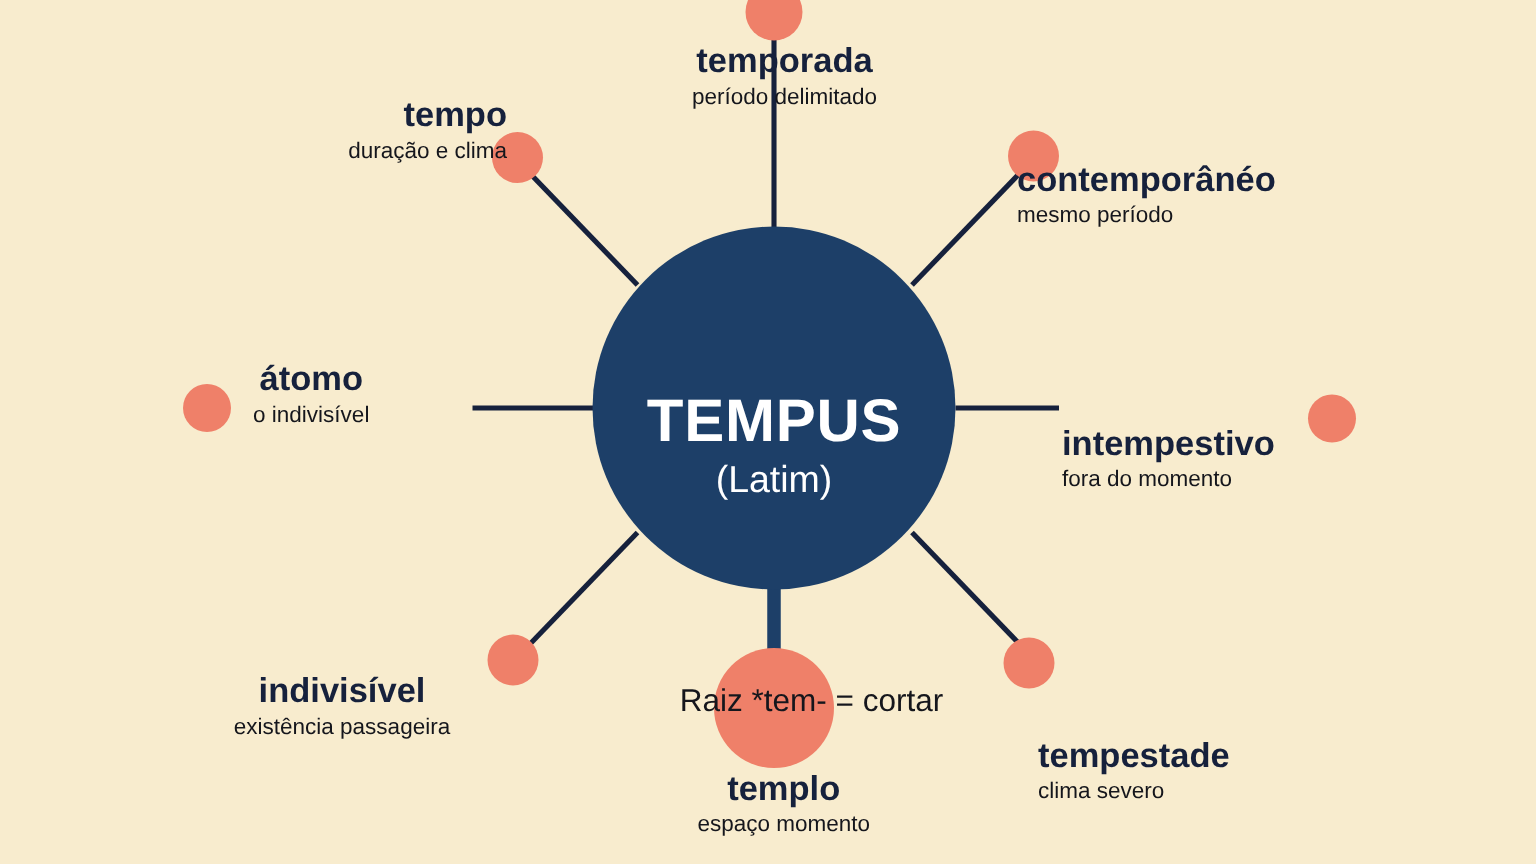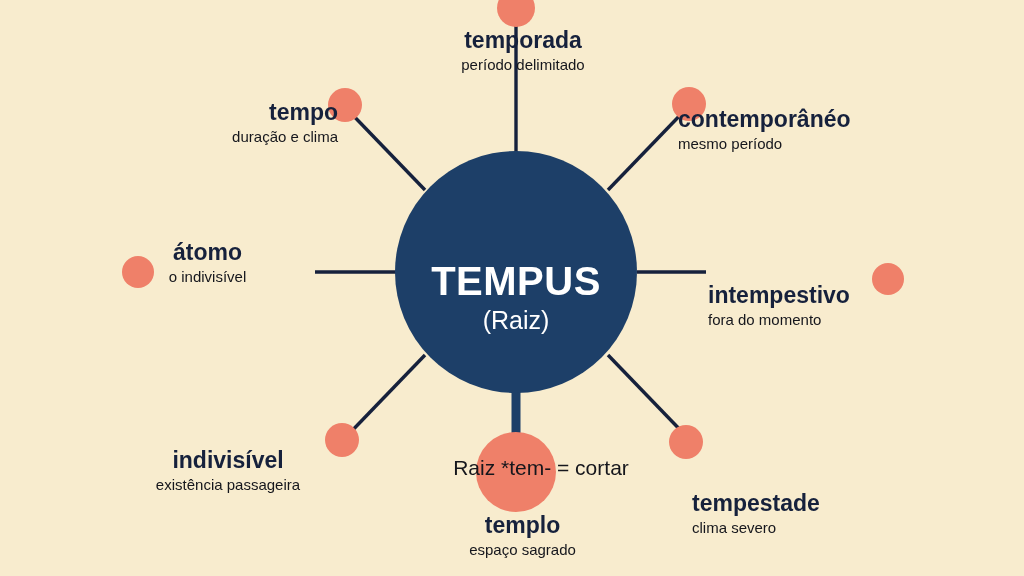--- a/index.html
+++ b/index.html
@@ -60,21 +60,21 @@
   }
   .node-gloss {
     font-size: 15px;
     font-weight: 400;
     color: #15161c;
     line-height: 1.3;
     white-space: nowrap;
   }
   .al-c { text-align: center; }
   .al-l { text-align: left; margin-top: 43px; }
-  .al-r { text-align: right; margin-top: 36px; }
+  .al-r { text-align: right; }
 
   
   #node-temporada      { left: 378px; top: 26px;  width: 290px; }
   #node-tempo          { left: 88px;  top: 62px;  width: 250px; }
   #node-contemporaneo  { left: 678px; top: 62px;  width: 300px; }
   #node-atomo          { left: 100px; top: 238px; width: 215px; }
   #node-intempestivo   { left: 708px; top: 238px; width: 260px; }
   #node-temporario     { left: 78px;  top: 446px; width: 300px; }
   #node-tempestade     { left: 692px; top: 446px; width: 280px; }
   #node-templo         { left: 380px; top: 511px; width: 285px; }
@@ -114,21 +114,21 @@
     <circle cx="345" cy="105" r="17" fill="#ef8069"></circle>
     <circle cx="689" cy="104" r="17" fill="#ef8069"></circle>
     <circle cx="138" cy="272" r="16" fill="#ef8069"></circle>
     <circle cx="888" cy="279" r="16" fill="#ef8069"></circle>
     <circle cx="342" cy="440" r="17" fill="#ef8069"></circle>
     <circle cx="686" cy="442" r="17" fill="#ef8069"></circle>
   </svg>
 
   <div class="hub-text">
     <div class="hub-title">TEMPUS</div>
-    <div class="hub-sub">(Raiz)</div>
+    <div class="hub-sub">(Latim)</div>
   </div>
 
   <div id="root-note">Raiz *tem- = cortar</div>
 
   <div class="node al-c" id="node-temporada">
     <div class="node-term">temporada</div>
     <div class="node-gloss">período delimitado</div>
   </div>
 
   <div class="node al-r" id="node-tempo">
@@ -156,16 +156,16 @@
     <div class="node-gloss">existência passageira</div>
   </div>
 
   <div class="node al-l" id="node-tempestade">
     <div class="node-term">tempestade</div>
     <div class="node-gloss">clima severo</div>
   </div>
 
   <div class="node al-c" id="node-templo">
     <div class="node-term">templo</div>
-    <div class="node-gloss">espaço sagrado</div>
+    <div class="node-gloss">espaço momento</div>
   </div>
 
 </div>
 
 </body></html>

